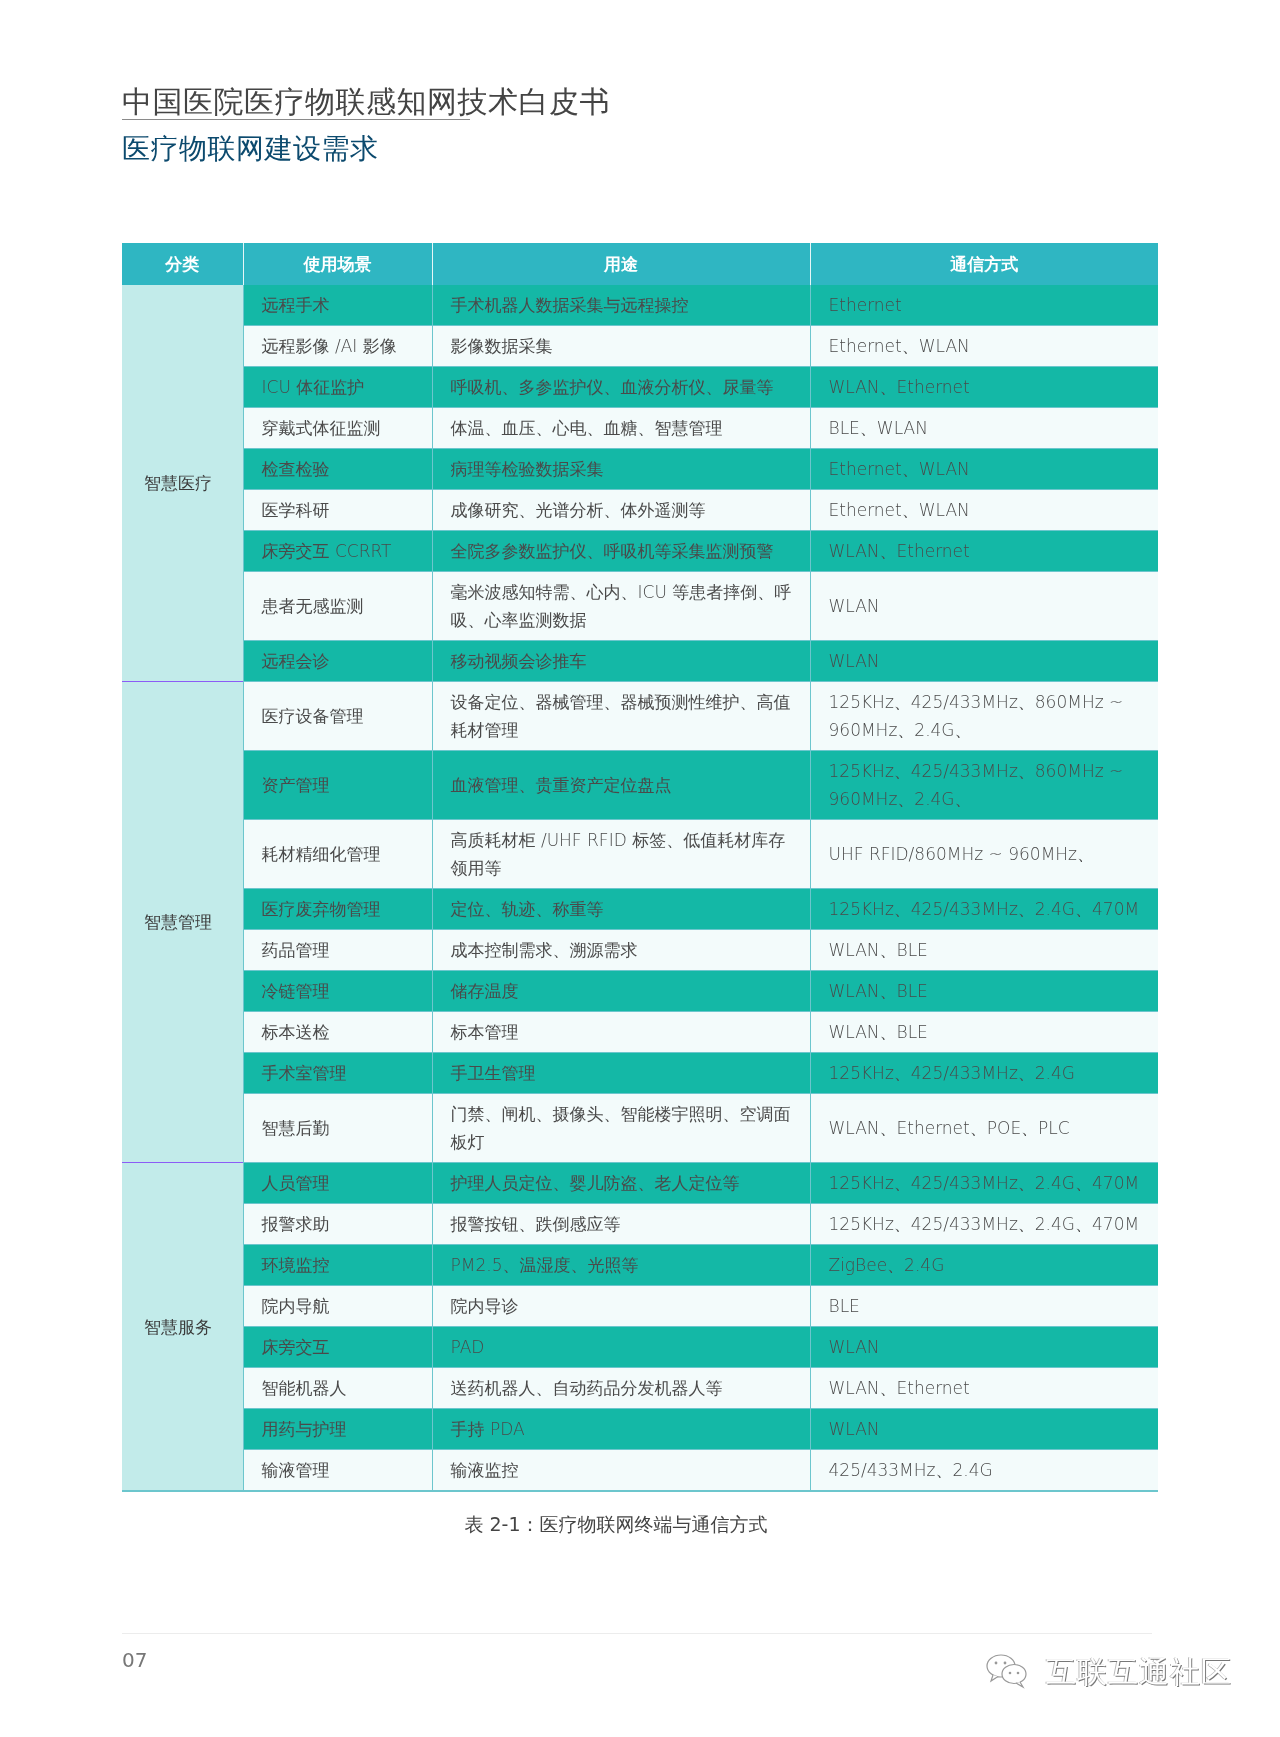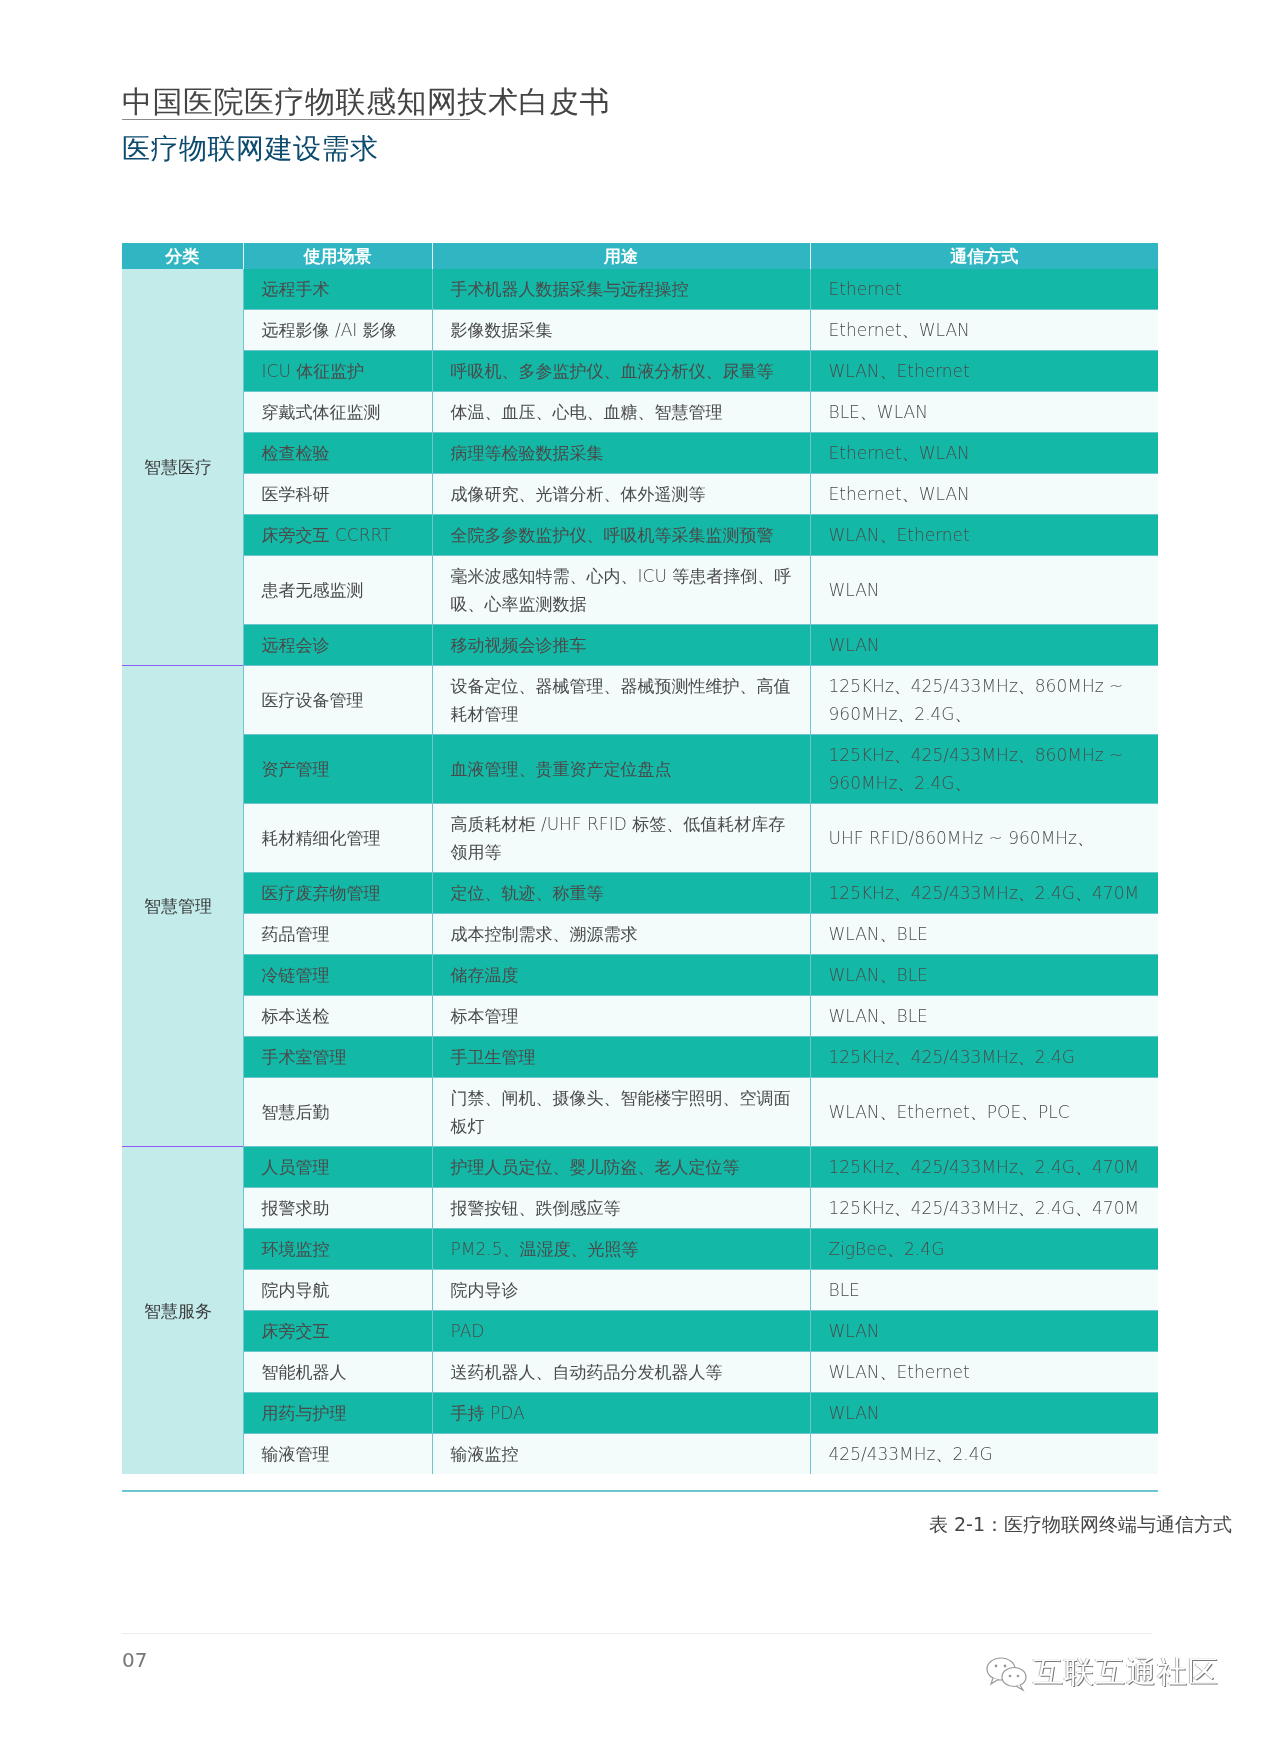--- a/index.html
+++ b/index.html
@@ -24,21 +24,21 @@
     position: absolute; left: 122px; top: 243px; width: 1036px;
   }
   table {
     border-collapse: collapse; width: 1036px; table-layout: fixed;
     font-size: 17px;
   }
   col.c1 { width: 121px; } col.c2 { width: 189px; }
   col.c3 { width: 378px; } col.c4 { width: 348px; }
   thead th {
     background: #2fb6c2; color: #ffffff; font-weight: bold;
-    height: 26px; font-size: 17px; text-align: center;
+    height: 42px; font-size: 17px; text-align: center;
     border-left: 1px solid #e6f6f7; padding: 0;
   }
   thead th:first-child { border-left: none; }
   tbody td {
     border-top: 1px solid #6cc6cd; border-left: 1px solid #6cc6cd;
     padding: 0 18px; height: 40px; color: #4a4a4a; font-weight: 300;
     vertical-align: middle; line-height: 28px;
   }
   tbody tr.first-row td { border-top: none; }
   tbody td.cat {
@@ -46,33 +46,33 @@
     padding-left: 22px; font-weight: 400;
   }
   tbody tr.odd td:not(.cat) { background: #14b8a6; }
   tbody tr.even td:not(.cat) { background: #f3fbfb; }
   tbody tr.tall td { height: 68px; }
   tbody td.cat.group-border { border-top: 1px solid #8b5cf6; }
   .table-bottom {
     position: absolute; left: 0; width: 1036px; height: 2px; background: #6cc6cd;
   }
   .caption {
-    position: absolute; left: 0; width: 1232px; top: 1512px; text-align: right;
+    position: absolute; left: 0; width: 1232px; top: 1512px; text-align: center;
     font-size: 19px; color: #444;
   }
   .footer-rule {
     position: absolute; left: 122px; top: 1633px; width: 1030px; height: 1px;
     background: #ececec;
   }
   .page-number {
     position: absolute; left: 122px; top: 1648px; font-size: 20px; color: #777;
   }
   .watermark {
-    position: absolute; left: 985px; top: 1652px; display: flex; align-items: flex-end;
-    gap: 4px;
+    position: absolute; left: 985px; top: 1652px; display: flex; align-items: flex-start;
+    gap: 17px;
   }
   .watermark .wm-text {
     font-size: 30px; color: #ffffff; letter-spacing: 1px;
     text-shadow: 1px 1px 0 #777, -1px 0 0 #bbb;
   }
   .wm-icon { width: 44px; height: 38px; }
 </style>
 </head>
 <body>
 

